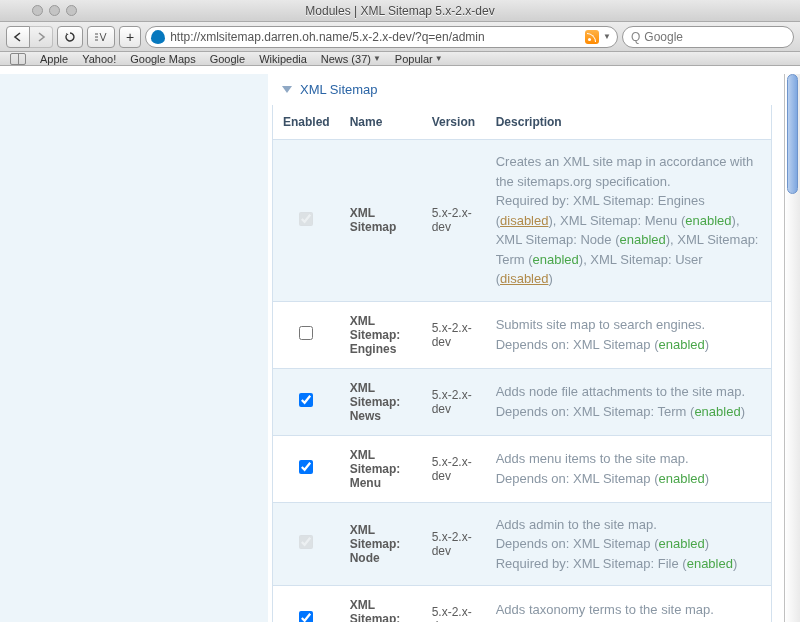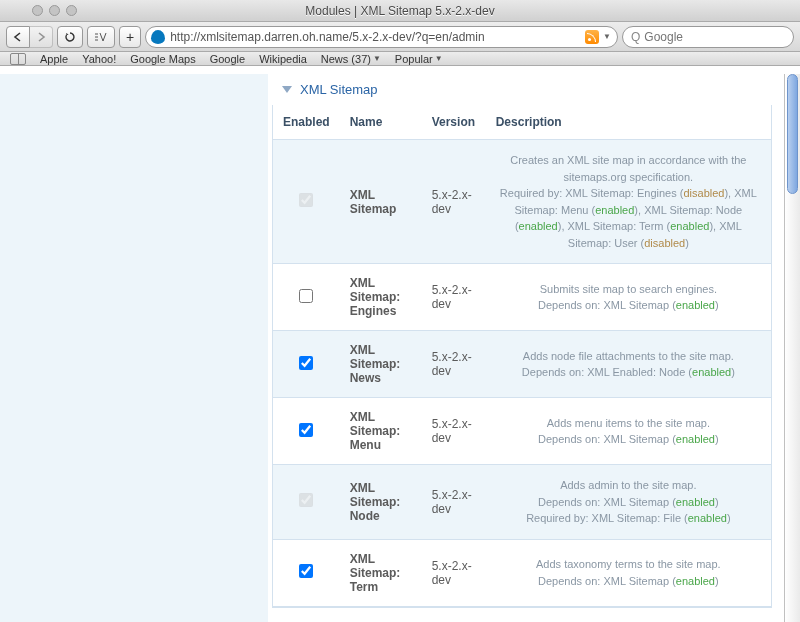--- a/index.html
+++ b/index.html
@@ -45,25 +45,25 @@
 
 .section-header { display: flex; align-items: center; gap: 8px; padding: 8px 0 8px 14px; }
 .collapse-tri { width: 0; height: 0; border-left: 5px solid transparent; border-right: 5px solid transparent; border-top: 7px solid #8fa8c4; }
 .section-header a { color: #2b65a6; text-decoration: none; font-size: 13px; }
 
 .mod-box { border: 1px solid #d3e1ee; border-top: none; margin: 0 12px 0 4px; background: #fff; }
 table.mods { width: 100%; border-collapse: collapse; font-size: 12px; }
 table.mods th { text-align: left; padding: 10px 10px; color: #3b5066; font-weight: bold; border-bottom: 1px solid #d3e1ee; background: #fff; }
 table.mods td { padding: 12px 10px; vertical-align: middle; border-bottom: 1px solid #d3e1ee; }
 table.mods tr.alt td { background: #edf5fa; }
-table.mods td.desc { color: #8a97a4; font-size: 11px; line-height: 1.5; text-align: center; }
+table.mods td.desc { color: #8a97a4; font-size: 13px; line-height: 1.5; }
 table.mods td.name { color: #5b5b5b; font-weight: bold; }
 table.mods td.ver { color: #5b5b5b; }
 .dep-en { color: #4aa64a; }
-.dep-dis { color: #b08a4a; }
+.dep-dis { color: #b08a4a; text-decoration: underline; }
 .cb { width: 14px; height: 14px; }
 .cb-dis { opacity: 0.55; }
 
 .drupal-logo { width:14px; height:14px; background:#0678be; border-radius:50% 50% 50% 50% / 60% 60% 40% 40%; }
 </style>
 </head>
 <body>
 
 <div class="titlebar">
   <div class="traffic">
@@ -172,21 +172,21 @@
               <tr>
                 <td style="text-align: center;"><input type="checkbox" class="cb" style=""></td>
                 <td class="name">XML Sitemap: Engines</td>
                 <td class="ver">5.x-2.x-dev</td>
                 <td class="desc"><span>Submits site map to search engines.</span><br><span>Depends on: XML Sitemap (</span><span class="dep-en">enabled</span><span>)</span></td>
               </tr>
               <tr class="alt">
                 <td style="text-align: center;"><input type="checkbox" class="cb" checked="" style=""></td>
                 <td class="name">XML Sitemap: News</td>
                 <td class="ver">5.x-2.x-dev</td>
-                <td class="desc"><span>Adds node file attachments to the site map.</span><br><span>Depends on: XML Enabled: Node (</span><span class="dep-en">enabled</span><span>)</span></td>
+                <td class="desc"><span>Adds node file attachments to the site map.</span><br><span>Depends on: XML Sitemap: Term (</span><span class="dep-en">enabled</span><span>)</span></td>
               </tr>
               <tr>
                 <td style="text-align: center;"><input type="checkbox" class="cb" checked="" style=""></td>
                 <td class="name">XML Sitemap: Menu</td>
                 <td class="ver">5.x-2.x-dev</td>
                 <td class="desc"><span>Adds menu items to the site map.</span><br><span>Depends on: XML Sitemap (</span><span class="dep-en">enabled</span><span>)</span></td>
               </tr>
               <tr class="alt">
                 <td style="text-align: center;"><input type="checkbox" class="cb cb-dis" disabled="" checked="" style=""></td>
                 <td class="name">XML Sitemap: Node</td>

